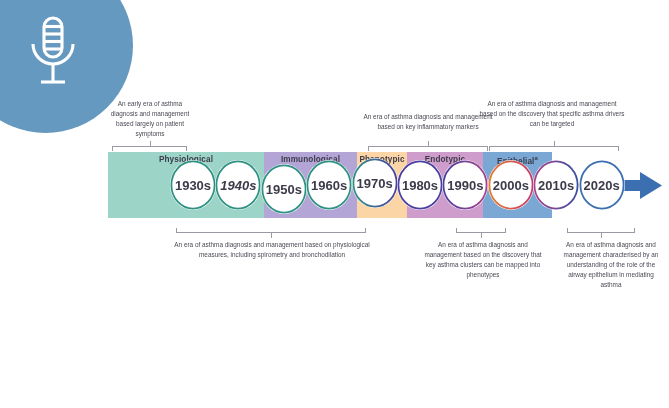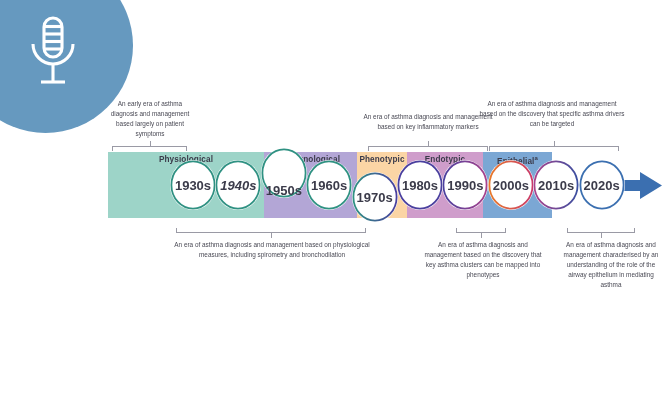--- a/index.html
+++ b/index.html
@@ -210,21 +210,21 @@
           <defs>
             <linearGradient id="ring1" x1="0" y1="0" x2="1" y2="0">
               <stop offset="0%" stop-color="#2f9182"></stop>
               <stop offset="100%" stop-color="#2f9182"></stop>
             </linearGradient>
           </defs>
           <ellipse cx="23" cy="25" rx="21.6" ry="23.6" fill="#ffffff" stroke="url(#ring1)" stroke-width="1.8"></ellipse>
         </svg>
         <span style="position: relative; font-style: italic;">1940s</span>
       </div>
-      <div class="decade" style="left: 260.8px; top: 148px; align-items: flex-end;">
+      <div class="decade" style="left: 260.8px; top: 164px;">
         <svg viewBox="0 0 46 50" width="46" height="50" style="position: absolute; left: 0px; top: 0px;">
           <defs>
             <linearGradient id="ring2" x1="0" y1="0" x2="1" y2="0">
               <stop offset="0%" stop-color="#2f9182"></stop>
               <stop offset="100%" stop-color="#2f9182"></stop>
             </linearGradient>
           </defs>
           <ellipse cx="23" cy="25" rx="21.6" ry="23.6" fill="#ffffff" stroke="url(#ring2)" stroke-width="1.8"></ellipse>
         </svg>
         <span style="position: relative;">1950s</span>
@@ -234,21 +234,21 @@
           <defs>
             <linearGradient id="ring3" x1="0" y1="0" x2="1" y2="0">
               <stop offset="0%" stop-color="#2f9182"></stop>
               <stop offset="100%" stop-color="#2f9182"></stop>
             </linearGradient>
           </defs>
           <ellipse cx="23" cy="25" rx="21.6" ry="23.6" fill="#ffffff" stroke="url(#ring3)" stroke-width="1.8"></ellipse>
         </svg>
         <span style="position: relative;">1960s</span>
       </div>
-      <div class="decade" style="left: 351.6px; top: 172px;">
+      <div class="decade" style="left: 351.6px; top: 158px;">
         <svg viewBox="0 0 46 50" width="46" height="50" style="position: absolute; left: 0px; top: 0px;">
           <defs>
             <linearGradient id="ring4" x1="0" y1="0" x2="1" y2="0">
               <stop offset="0%" stop-color="#2f9182"></stop>
               <stop offset="100%" stop-color="#4a3f9e"></stop>
             </linearGradient>
           </defs>
           <ellipse cx="23" cy="25" rx="21.6" ry="23.6" fill="#ffffff" stroke="url(#ring4)" stroke-width="1.8"></ellipse>
         </svg>
         <span style="position: relative;">1970s</span>

